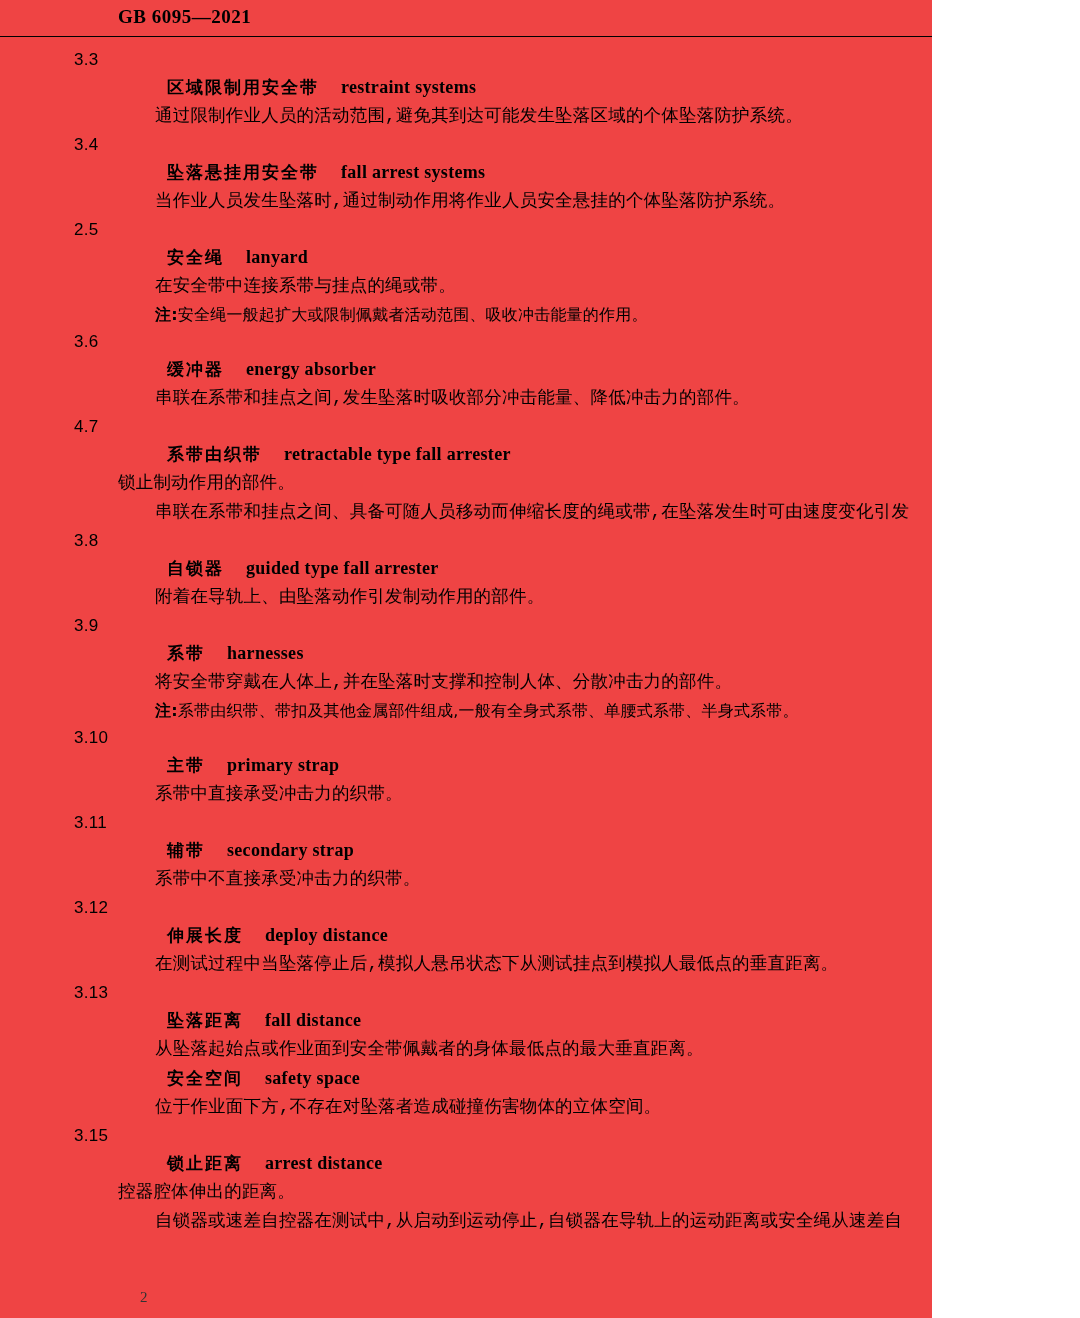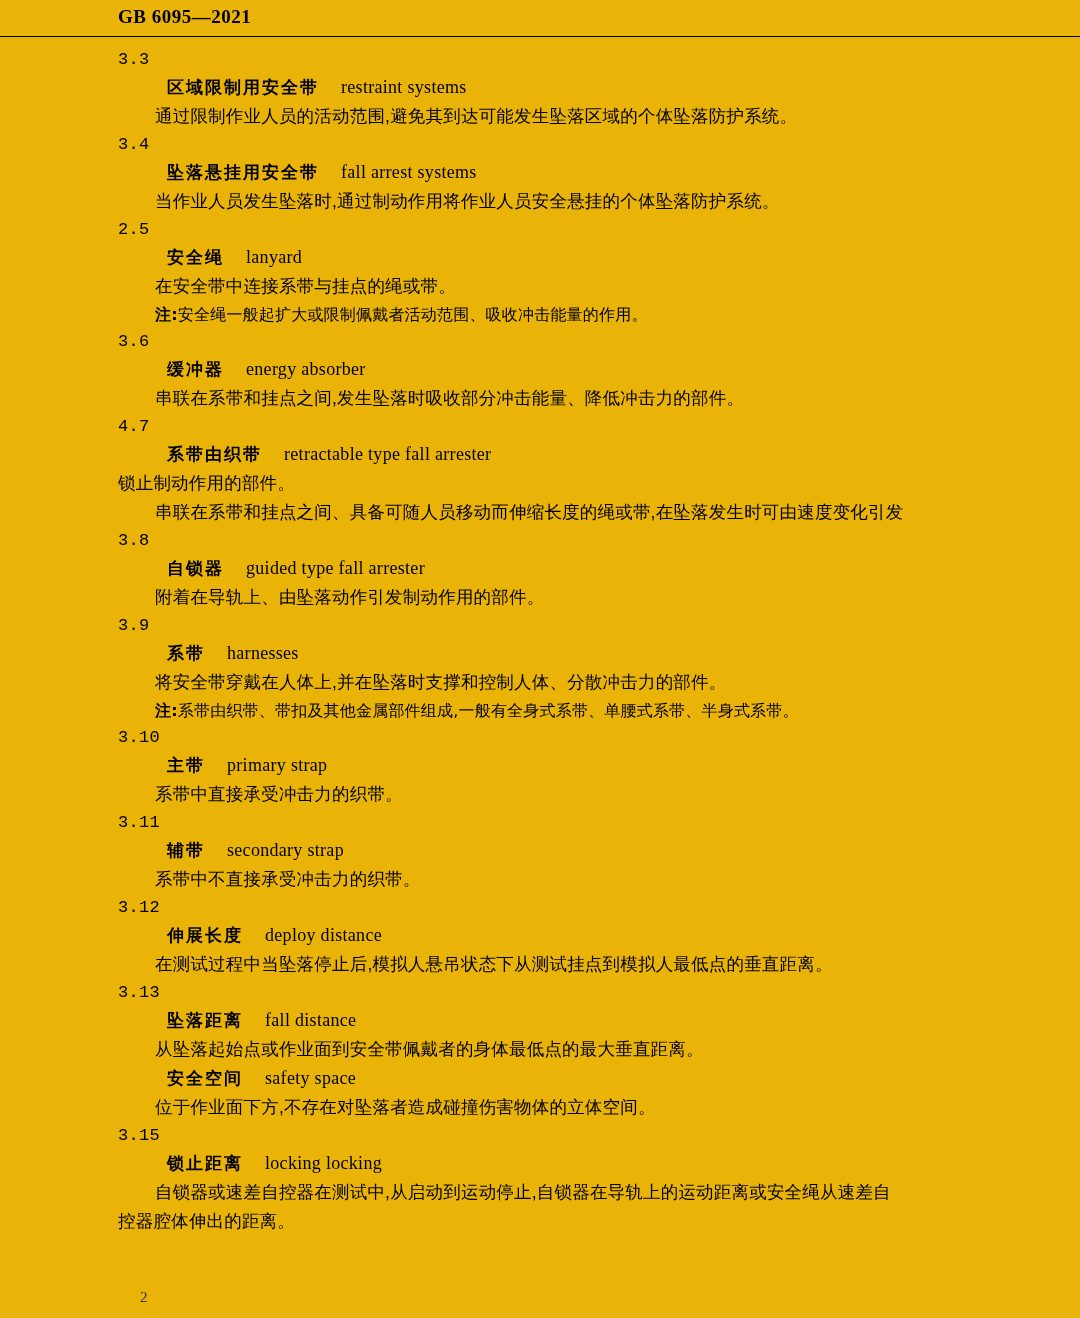--- a/index.html
+++ b/index.html
@@ -2,23 +2,23 @@
 <html><head>
 <meta charset="utf-8">
 <style>
   html, body {
     margin: 0;
     padding: 0;
     background: #ffffff;
   }
   .page {
     position: relative;
-    width: 1080px;
+    width: 932px;
     height: 1318px;
-    background: #eab308;
+    background: #ef4444;
     font-family: "Liberation Serif", "DejaVu Serif", serif;
     color: #000000;
     overflow: hidden;
   }
   .header {
     position: absolute;
     top: 6px;
     left: 118px;
     font-family: "Liberation Serif", "DejaVu Serif", serif;
     font-weight: bold;
@@ -37,52 +37,52 @@
     position: absolute;
     top: 46px;
     left: 0;
     width: 1080px;
   }
   .entry {
     margin: 0;
     padding: 0;
   }
   .num {
-    font-family: Liberation Mono, monospace;
+    font-family: Liberation Sans, sans-serif;
     font-size: 17px;
-    margin-left: 118px;
+    margin-left: 74px;
     line-height: 27px;
     letter-spacing: 0.3px;
   }
   .term {
     margin-left: 155px;
     line-height: 29px;
     font-size: 18px;
     font-weight: bold;
     letter-spacing: 0.5px;
   }
   .term .cn {
     font-family: "DejaVu Sans", "Liberation Sans", sans-serif;
     font-weight: bold;
     font-size: 17px;
     letter-spacing: 2px;
     padding-left: 12px;
   }
   .term .en {
     font-family: "Liberation Serif", "DejaVu Serif", serif;
-    font-weight: normal;
+    font-weight: bold;
     font-size: 18px;
     margin-left: 22px;
     letter-spacing: 0.3px;
   }
   .def {
     margin-left: 118px;
     line-height: 29px;
     font-size: 17.5px;
-    font-family: Liberation Sans, sans-serif;
+    font-family: Liberation Mono, monospace;
     text-indent: 37px;
     padding-right: 108px;
     text-align: justify;
     letter-spacing: 0.2px;
   }
   .def.cont {
     text-indent: 0;
   }
   .note {
     margin-left: 155px;
@@ -212,23 +212,23 @@
     <div class="entry">
       <div class="term">
         <span class="cn">安全空间</span><span class="en">safety space</span>
       </div>
       <div class="def">位于作业面下方,不存在对坠落者造成碰撞伤害物体的立体空间。</div>
     </div>
 
     <div class="entry">
       <div class="num">3.15</div>
       <div class="term">
-        <span class="cn">锁止距离</span><span class="en">locking locking</span>
-      </div>
+        <span class="cn">锁止距离</span><span class="en">arrest distance</span>
+      </div>
+      <div class="def cont">控器腔体伸出的距离。</div>
       <div class="def">自锁器或速差自控器在测试中,从启动到运动停止,自锁器在导轨上的运动距离或安全绳从速差自</div>
-      <div class="def cont">控器腔体伸出的距离。</div>
     </div>
 
   </div>
 
   <div class="footer">2</div>
 
 </div>
 
 </body></html>

